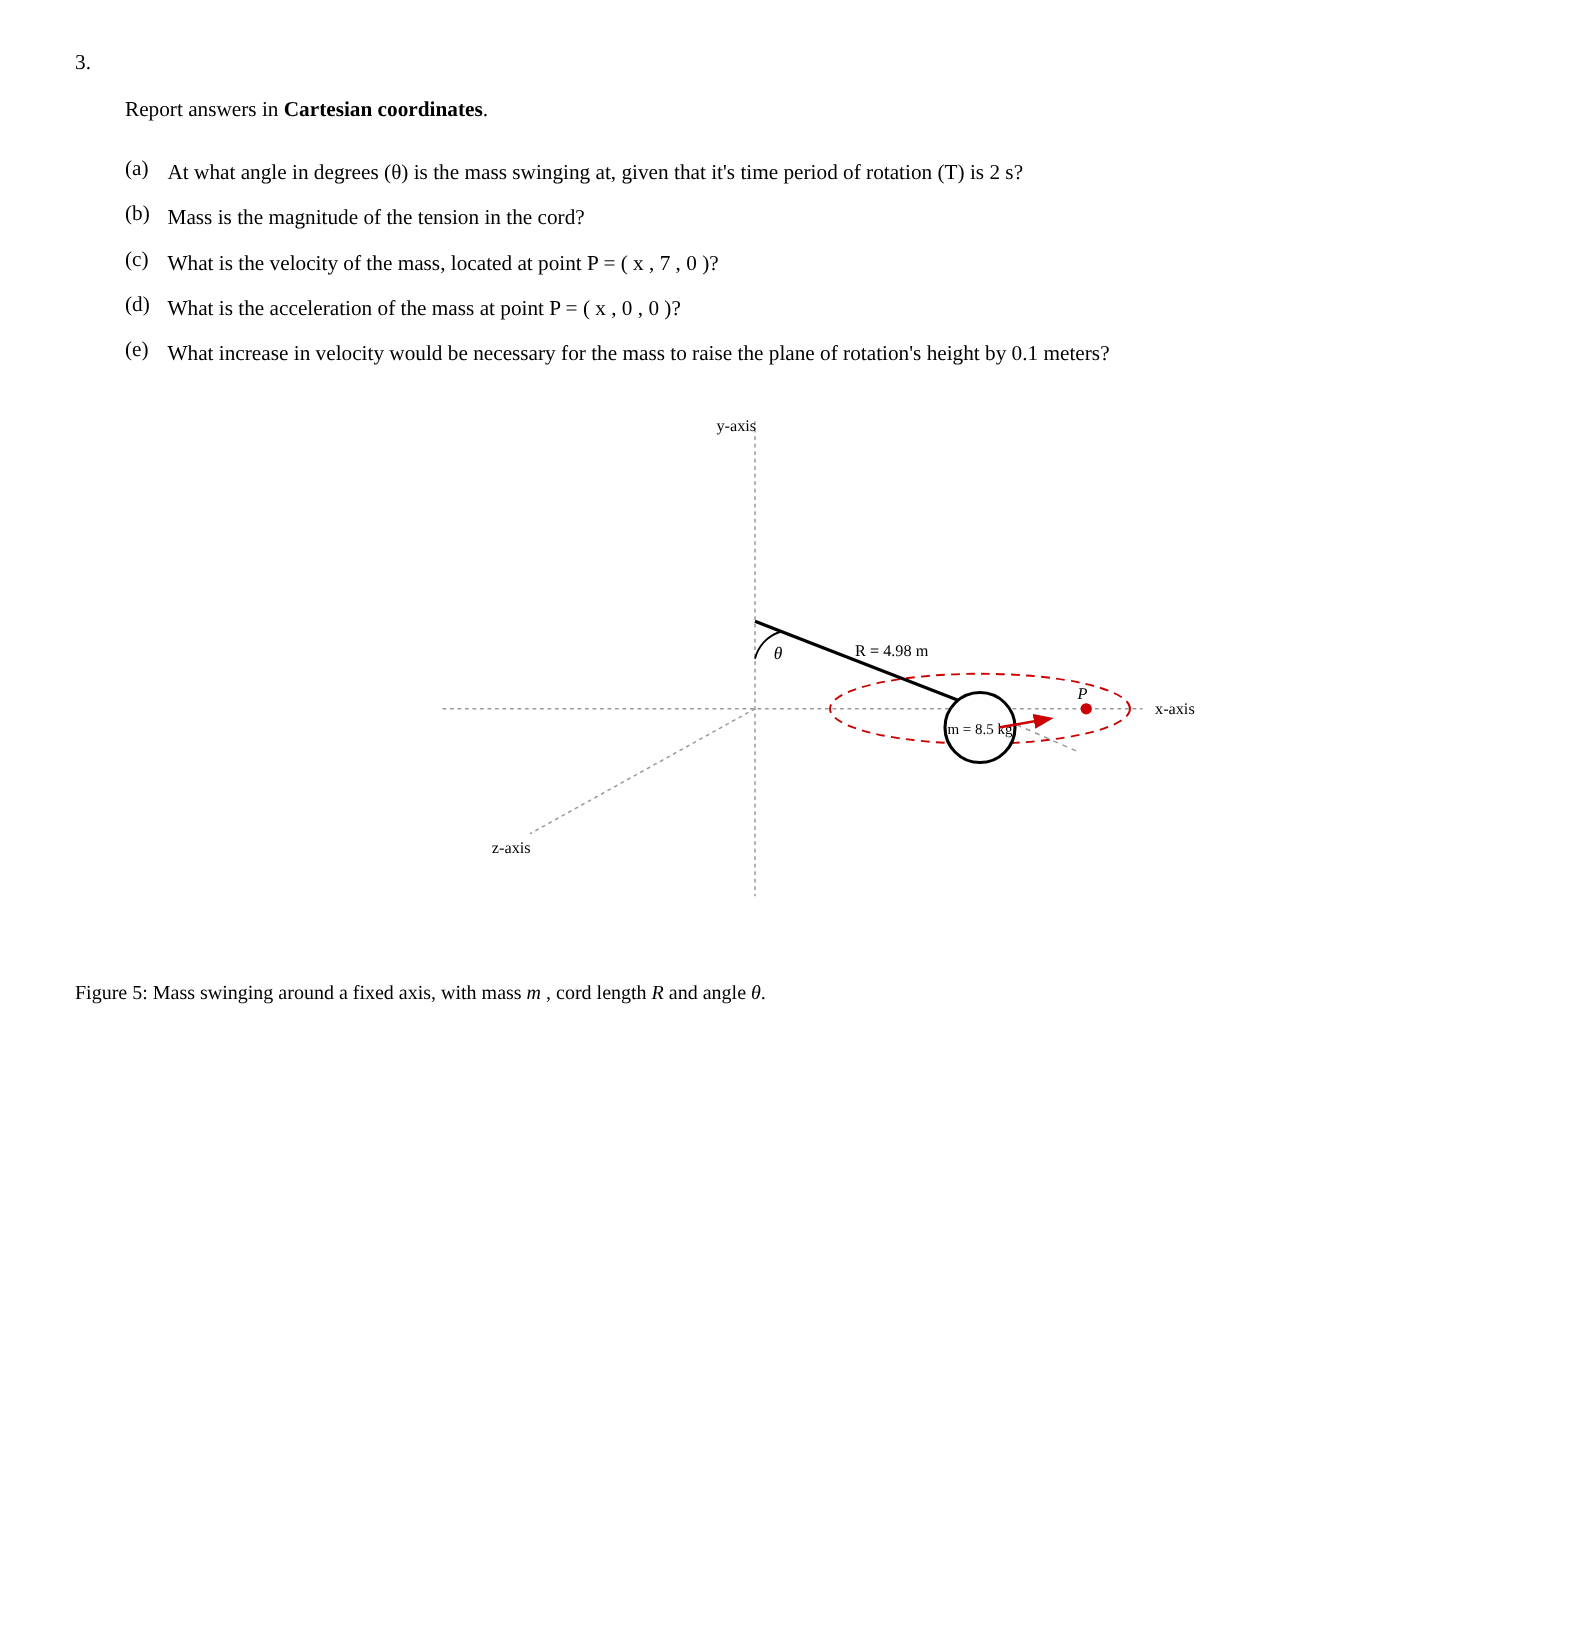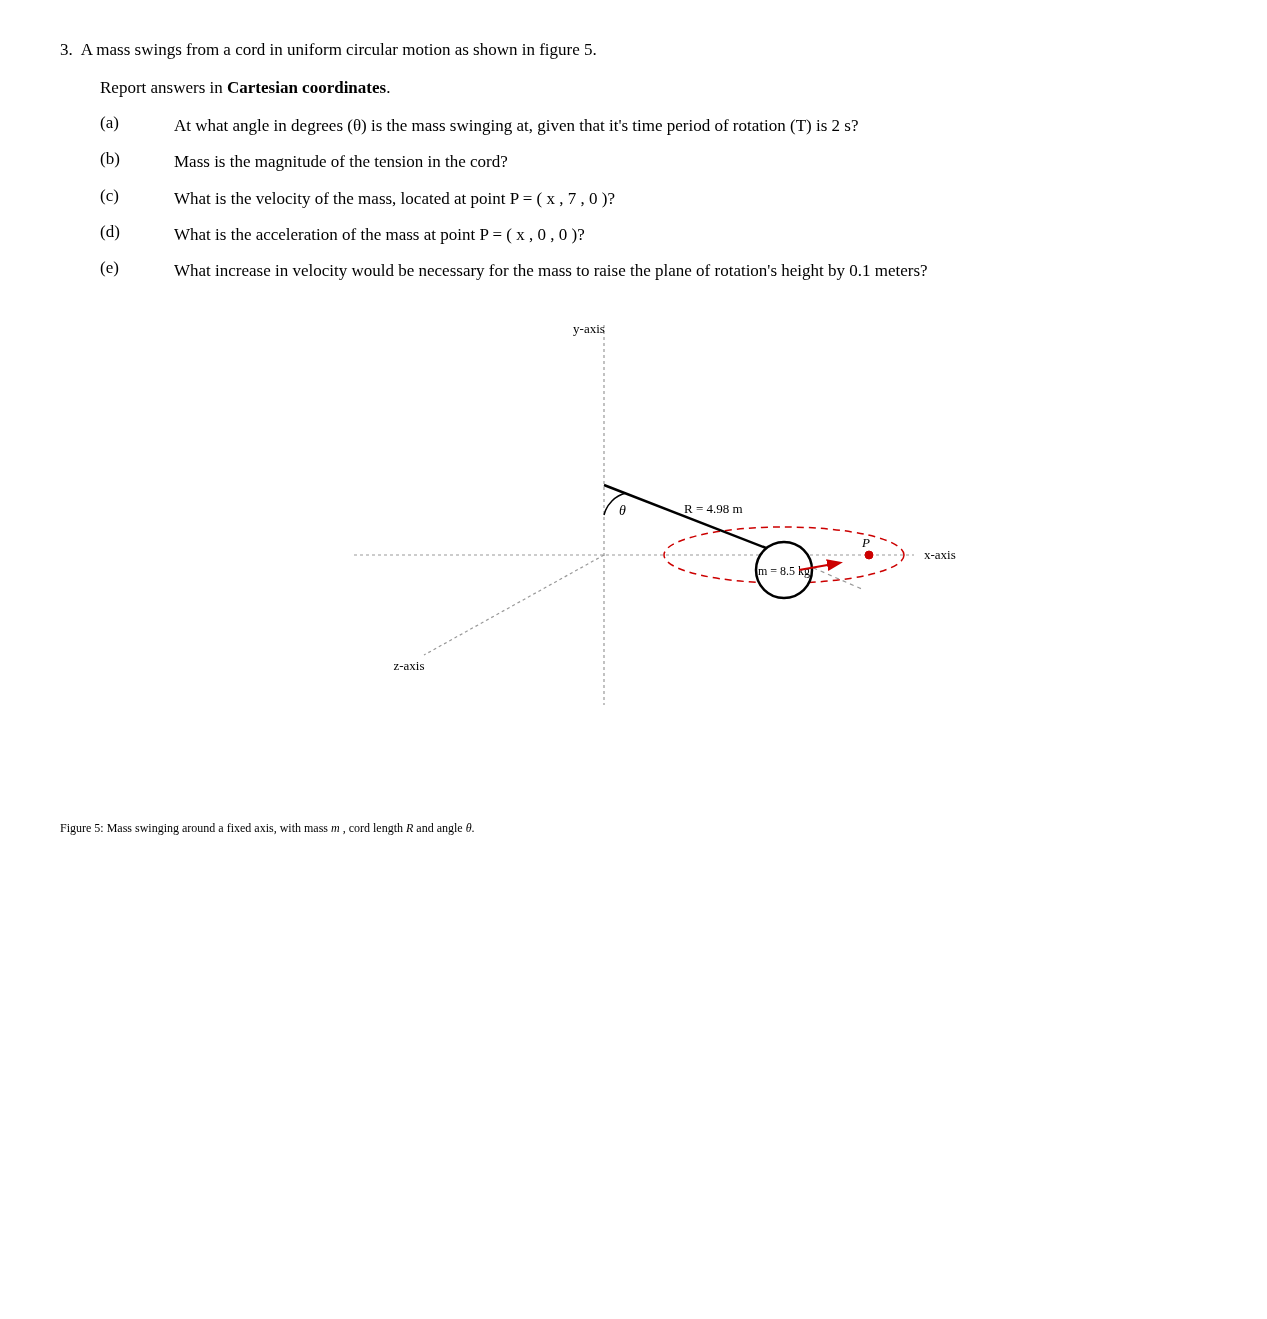--- a/index.html
+++ b/index.html
@@ -12,61 +12,59 @@
       width: 1267px;
       min-height: 1319px;
     }
     .problem-number {
       display: flex;
       gap: 8px;
       margin-bottom: 18px;
     }
     .report-line {
       margin-left: 40px;
-      margin-bottom: 15px;
+      margin-bottom: 27px;
     }
     .sub-item {
       display: flex;
       gap: 6px;
       margin-bottom: 10px;
       margin-left: 40px;
     }
     .sub-label {
       min-width: 28px;
     }
     .sub-content {
       flex: 1;
       line-height: 1.55;
-      margin-left: 40px;
     }
     .figure-container {
       margin: 30px auto 20px auto;
       width: 680px;
       position: relative;
     }
     svg.diagram {
       width: 680px;
       height: 420px;
       display: block;
     }
     .figure-caption {
-      margin-top: 84px;
+      margin-top: 36px;
       text-align: left;
-      font-size: 12px;
+      font-size: 16px;
       line-height: 1.5;
     }
     strong { font-weight: bold; }
     em { font-style: italic; }
   </style>
 </head>
 <body>
 
 <div class="problem-number">
   <span>3.</span>
-  <span>A mass swings from a cord in uniform circular motion as shown in figure 5.</span>
 </div>
 
 <div class="report-line">
   <span>Report answers in</span>
   <strong>Cartesian coordinates</strong><span>.</span>
 </div>
 
 <div class="sub-item">
   <span class="sub-label">(a)</span>
   <span class="sub-content">At what angle in degrees (θ) is the mass swinging at, given that it's time period of rotation (T) is 2 s?</span>

